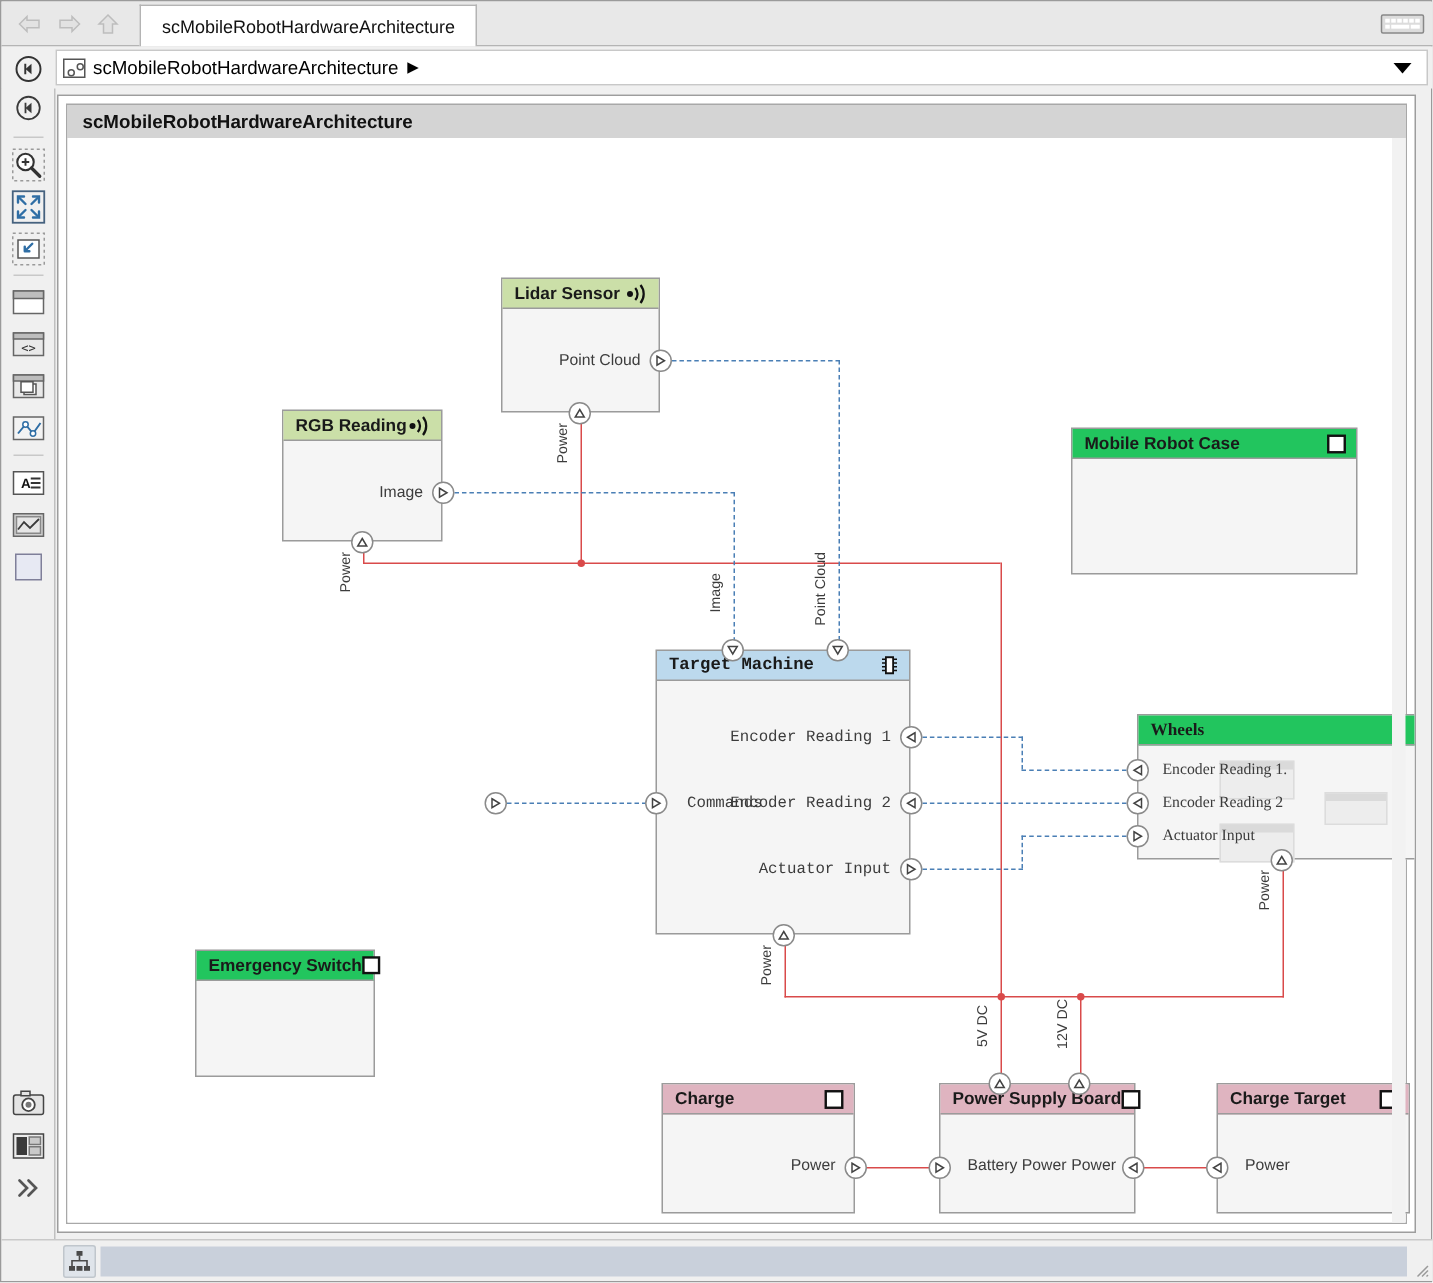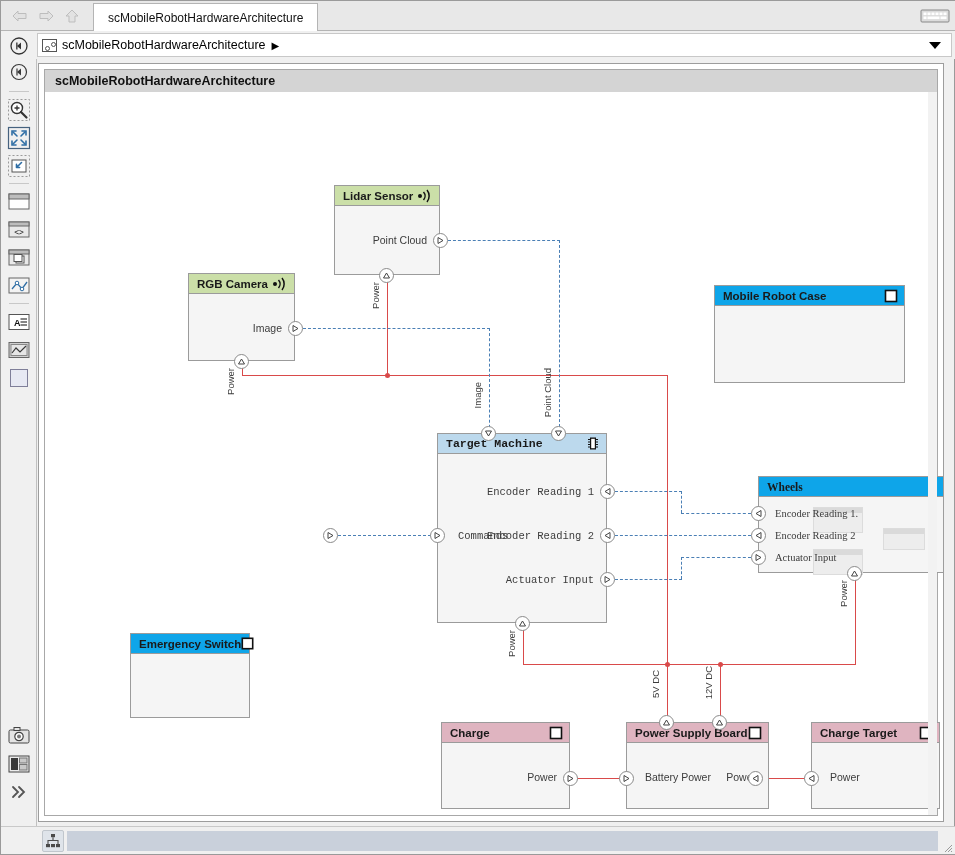--- a/index.html
+++ b/index.html
@@ -148,21 +148,21 @@
     padding: 0 6px 0 8px;
     font-size: 11.5px; font-weight: bold; color: #1a1a1a;
     border-bottom: 1px solid #9b9b9b;
     white-space: nowrap;
   }
   .blk-hdr .hdr-ico { margin-left: auto; display: flex; align-items: center; }
   .hdr-green  { background: #cbdfa8; }
   .hdr-yellow { background: #fbdfa6; }
   .hdr-blue   { background: #bcd9ed; }
   .hdr-pink   { background: #dfb4c0; }
-  .hdr-gray   { background: #0ea5e9; }
+  .hdr-gray   { background: #22c55e; }
 
   
   .port-label {
     position: absolute;
     font-size: 10.5px; color: #3c3c3c;
     white-space: nowrap;
   }
   .port-label.right { text-align: right; }
   .port-marker {
     position: absolute; width: 15px; height: 15px;
@@ -448,21 +448,21 @@
         </div>
         <div class="port-marker" style="left:334px; top:176px;">
           <svg width="9" height="9" viewBox="0 0 9 9">
               <path d="M4.5 2 L7.5 7 L1.5 7 Z" fill="none" stroke="#444" stroke-width="1"></path>
             </svg>
         </div>
         <span class="vlabel" style="left:325px; top:190px;">Power</span>
 
         <div class="blk" style="left:143px; top:181px; width:107px; height:88px;">
           <div class="blk-hdr hdr-green">
-            <span>RGB Camera</span>
+            <span>RGB Reading</span>
             <span class="hdr-ico">
               <svg width="17" height="14" viewBox="0 0 17 14">
                 <circle cx="4" cy="7" r="2" fill="#111"></circle>
                 <path d="M7.5 3 A6 6 0 0 1 7.5 11" fill="none" stroke="#111" stroke-width="1.5"></path>
                 <path d="M11 1 A9.5 9.5 0 0 1 11 13" fill="none" stroke="#111" stroke-width="1.5"></path>
               </svg>
             </span>
           </div>
           <span class="port-label right" style="right:12px; top:48px;">Image</span>
         </div>
@@ -624,21 +624,21 @@
             </span>
           </div>
           <span class="port-label right" style="right:12px; top:48px;">Power</span>
         </div>
         <div class="port-marker" style="left:518px; top:679px;">
           <svg width="9" height="9" viewBox="0 0 9 9">
               <path d="M2 1.5 L7 4.5 L2 7.5 Z" fill="none" stroke="#444" stroke-width="1"></path>
             </svg>
         </div>
 
-        <div class="blk" style="left:581px; top:630px; width:143px; height:87px;">
+        <div class="blk" style="left:581px; top:630px; width:131px; height:87px;">
           <div class="blk-hdr hdr-pink">
             <span>Power Supply Board</span>
             <span class="hdr-ico">
               <svg width="14" height="14" viewBox="0 0 14 14">
                 <rect x="1.5" y="1.5" width="11" height="11" fill="#fff" stroke="#111" stroke-width="1.6"></rect>
               </svg>
             </span>
           </div>
           <span class="port-label" style="left:18px; top:48px;">Battery Power</span>
           <span class="port-label right" style="right:12px; top:48px;">Power</span>

